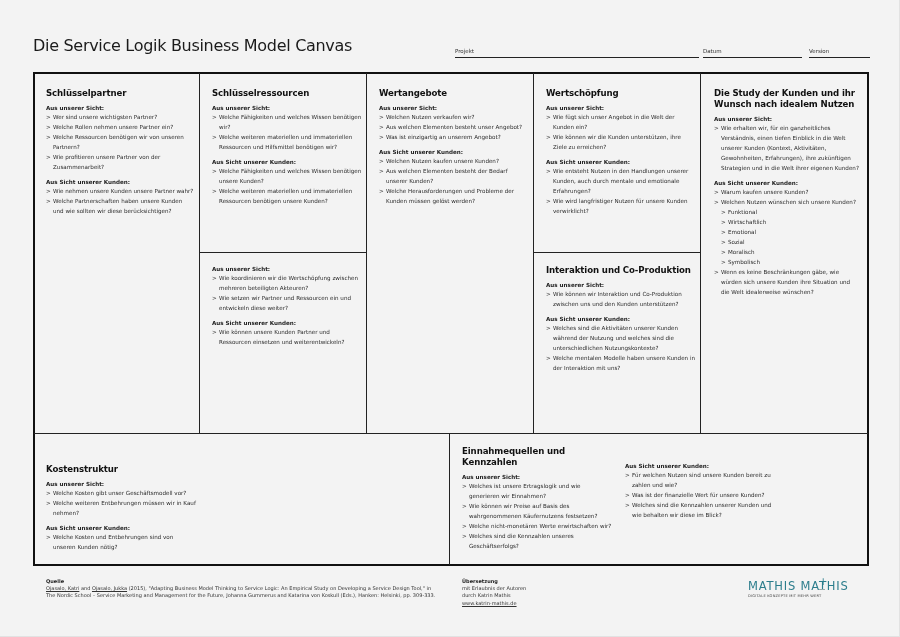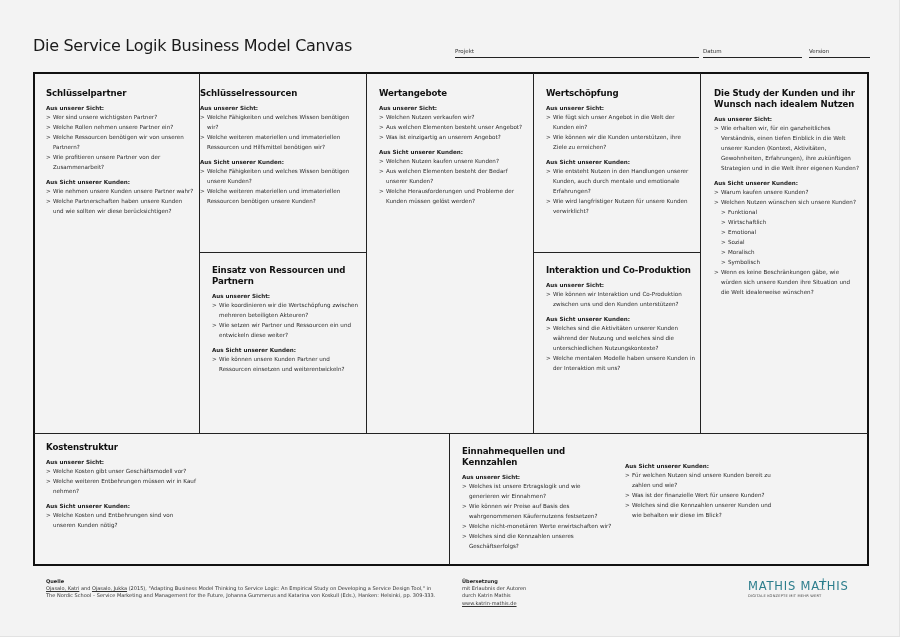--- a/index.html
+++ b/index.html
@@ -71,36 +71,35 @@
     <li>Welche Ressourcen benötigen wir von unseren Partnern?</li>
     <li>Wie profitieren unsere Partner von der Zusammenarbeit?</li>
   </ul>
   <div class="sec-label gap">Aus Sicht unserer Kunden:</div>
   <ul class="q">
     <li>Wie nehmen unsere Kunden unsere Partner wahr?</li>
     <li>Welche Partnerschaften haben unsere Kunden und wie sollten wir diese berücksichtigen?</li>
   </ul>
 </div>
 
-<div class="cell" style="left:200px;top:88px;width:150px;">
+<div class="cell" style="left:212px;top:88px;width:150px;">
   <div class="cell-title">Schlüsselressourcen</div>
   <div class="sec-label">Aus unserer Sicht:</div>
   <ul class="q">
     <li>Welche Fähigkeiten und welches Wissen benötigen wir?</li>
     <li>Welche weiteren materiellen und immateriellen Ressourcen und Hilfsmittel benötigen wir?</li>
   </ul>
   <div class="sec-label gap">Aus Sicht unserer Kunden:</div>
   <ul class="q">
     <li>Welche Fähigkeiten und welches Wissen benötigen unsere Kunden?</li>
     <li>Welche weiteren materiellen und immateriellen Ressourcen benötigen unsere Kunden?</li>
   </ul>
 </div>
 
 <div class="cell" style="left:212px;top:265px;width:150px;">
-  <div class="cell-title">Einsatz von Ressourcen und Partnern</div>
   <div class="sec-label">Aus unserer Sicht:</div>
   <ul class="q">
     <li>Wie koordinieren wir die Wertschöpfung zwischen mehreren beteiligten Akteuren?</li>
     <li>Wie setzen wir Partner und Ressourcen ein und entwickeln diese weiter?</li>
   </ul>
   <div class="sec-label gap">Aus Sicht unserer Kunden:</div>
   <ul class="q">
     <li>Wie können unsere Kunden Partner und Ressourcen einsetzen und weiterentwickeln?</li>
   </ul>
 </div>
@@ -165,21 +164,21 @@
     <li>Emotional</li>
     <li>Sozial</li>
     <li>Moralisch</li>
     <li>Symbolisch</li>
   </ul>
   <ul class="q">
     <li>Wenn es keine Beschränkungen gäbe, wie würden sich unsere Kunden ihre Situation und die Welt idealerweise wünschen?</li>
   </ul>
 </div>
 
-<div class="cell" style="left:46px;top:442px;width:150px;">
+<div class="cell" style="left:46px;top:464px;width:150px;">
   <div class="cell-title">Kostenstruktur</div>
   <div class="sec-label">Aus unserer Sicht:</div>
   <ul class="q">
     <li>Welche Kosten gibt unser Geschäftsmodell vor?</li>
     <li>Welche weiteren Entbehrungen müssen wir in Kauf nehmen?</li>
   </ul>
   <div class="sec-label gap">Aus Sicht unserer Kunden:</div>
   <ul class="q">
     <li>Welche Kosten und Entbehrungen sind von unseren Kunden nötig?</li>
   </ul>

